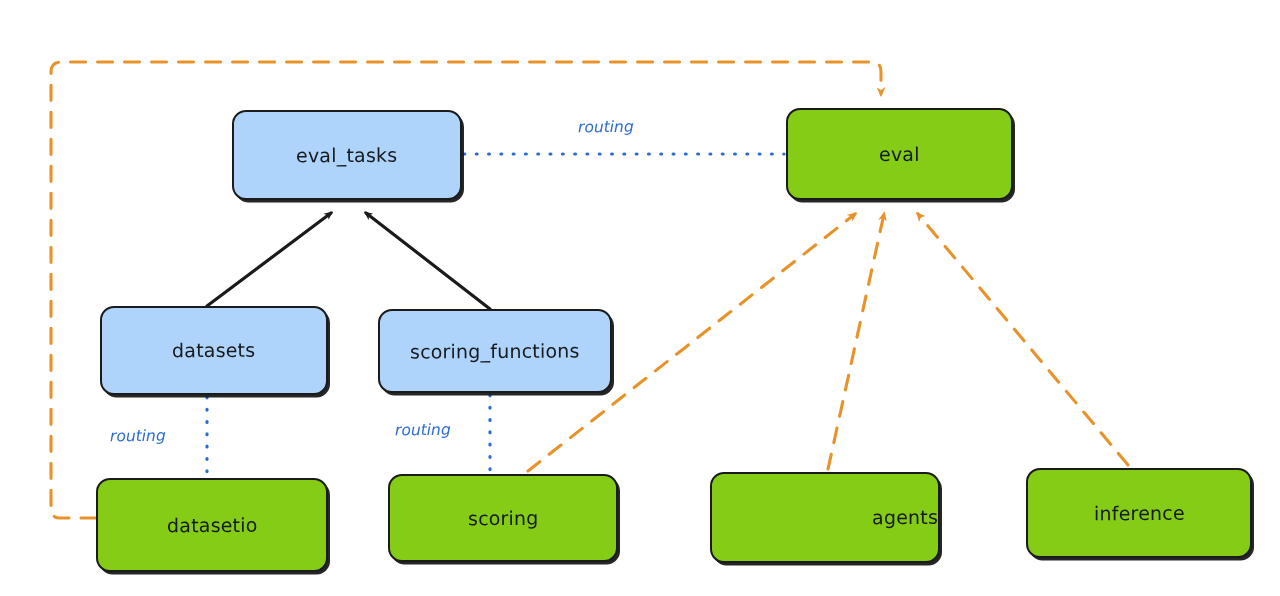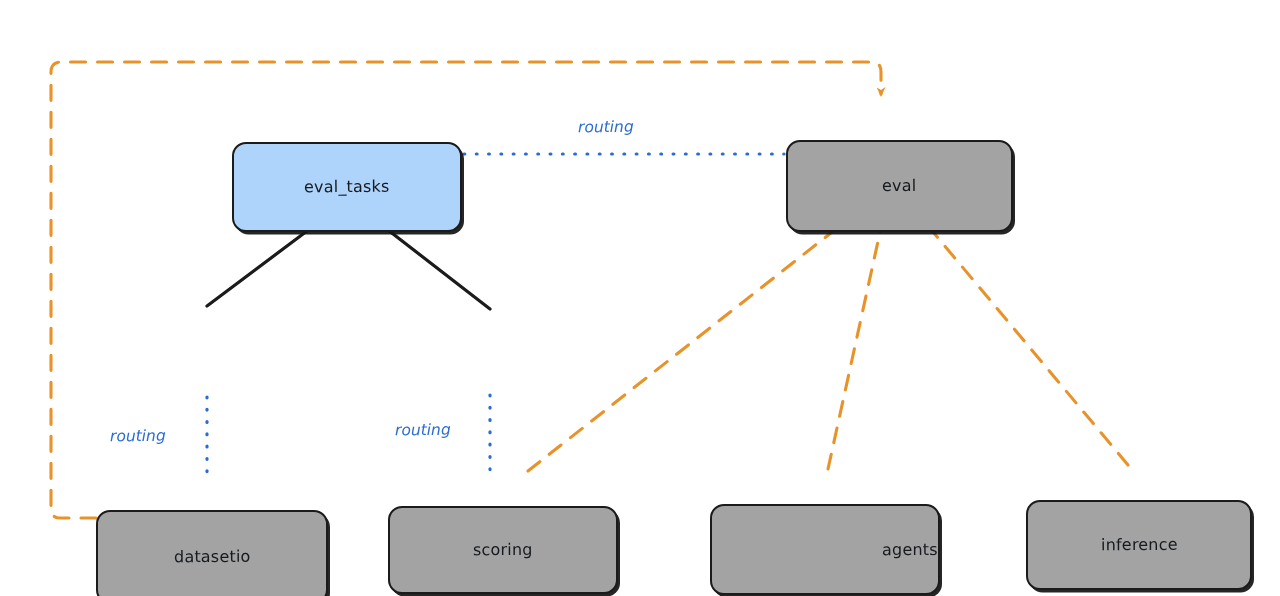--- a/index.html
+++ b/index.html
@@ -28,28 +28,27 @@
   .node {
     position: absolute;
     box-sizing: border-box;
     border: 2.6px solid #1b1b1b;
     border-radius: 14px;
     display: flex;
     align-items: center;
     justify-content: center;
     text-align: center;
     font-family: "DejaVu Sans", sans-serif;
-    font-size: 16px;
+    font-size: 19px;
     color: #16191d;
     letter-spacing: 0.2px;
     box-shadow: 2.5px 3px 0 -0.5px rgba(20,20,20,0.92);
-    margin-top: 32px;
   }
   .node.blue  { background: #aed4fb; }
-  .node.green { background: #a3a3a3; }
+  .node.green { background: #84cc16; }
   .node-label {
     display: block;
     line-height: 1;
     transform: rotate(-0.35deg);
   }
   .edge-label {
     position: absolute;
     font-family: "DejaVu Sans", sans-serif;
     font-size: 15.5px;
     color: #2b6cd4;
@@ -93,21 +92,27 @@
   </svg>
 
   <div class="node blue" style="left:232px; top:110px; width:230px; height:90px;">
     <span class="node-label">eval_tasks</span>
   </div>
 
   <div class="node green" style="left:786px; top:108px; width:227px; height:92px;">
     <span class="node-label">eval</span>
   </div>
 
+  <div class="node blue" style="left:100px; top:306px; width:228px; height:89px;">
+    <span class="node-label">datasets</span>
+  </div>
 
+  <div class="node blue" style="left:378px; top:309px; width:234px; height:84px;">
+    <span class="node-label">scoring_functions</span>
+  </div>
 
   <div class="node green" style="left:96px; top:478px; width:232px; height:94px;">
     <span class="node-label">datasetio</span>
   </div>
 
   <div class="node green" style="left:388px; top:474px; width:230px; height:88px;">
     <span class="node-label">scoring</span>
   </div>
 
   <div class="node green" style="left:710px; top:472px; width:230px; height:91px;justify-content:flex-end;">

